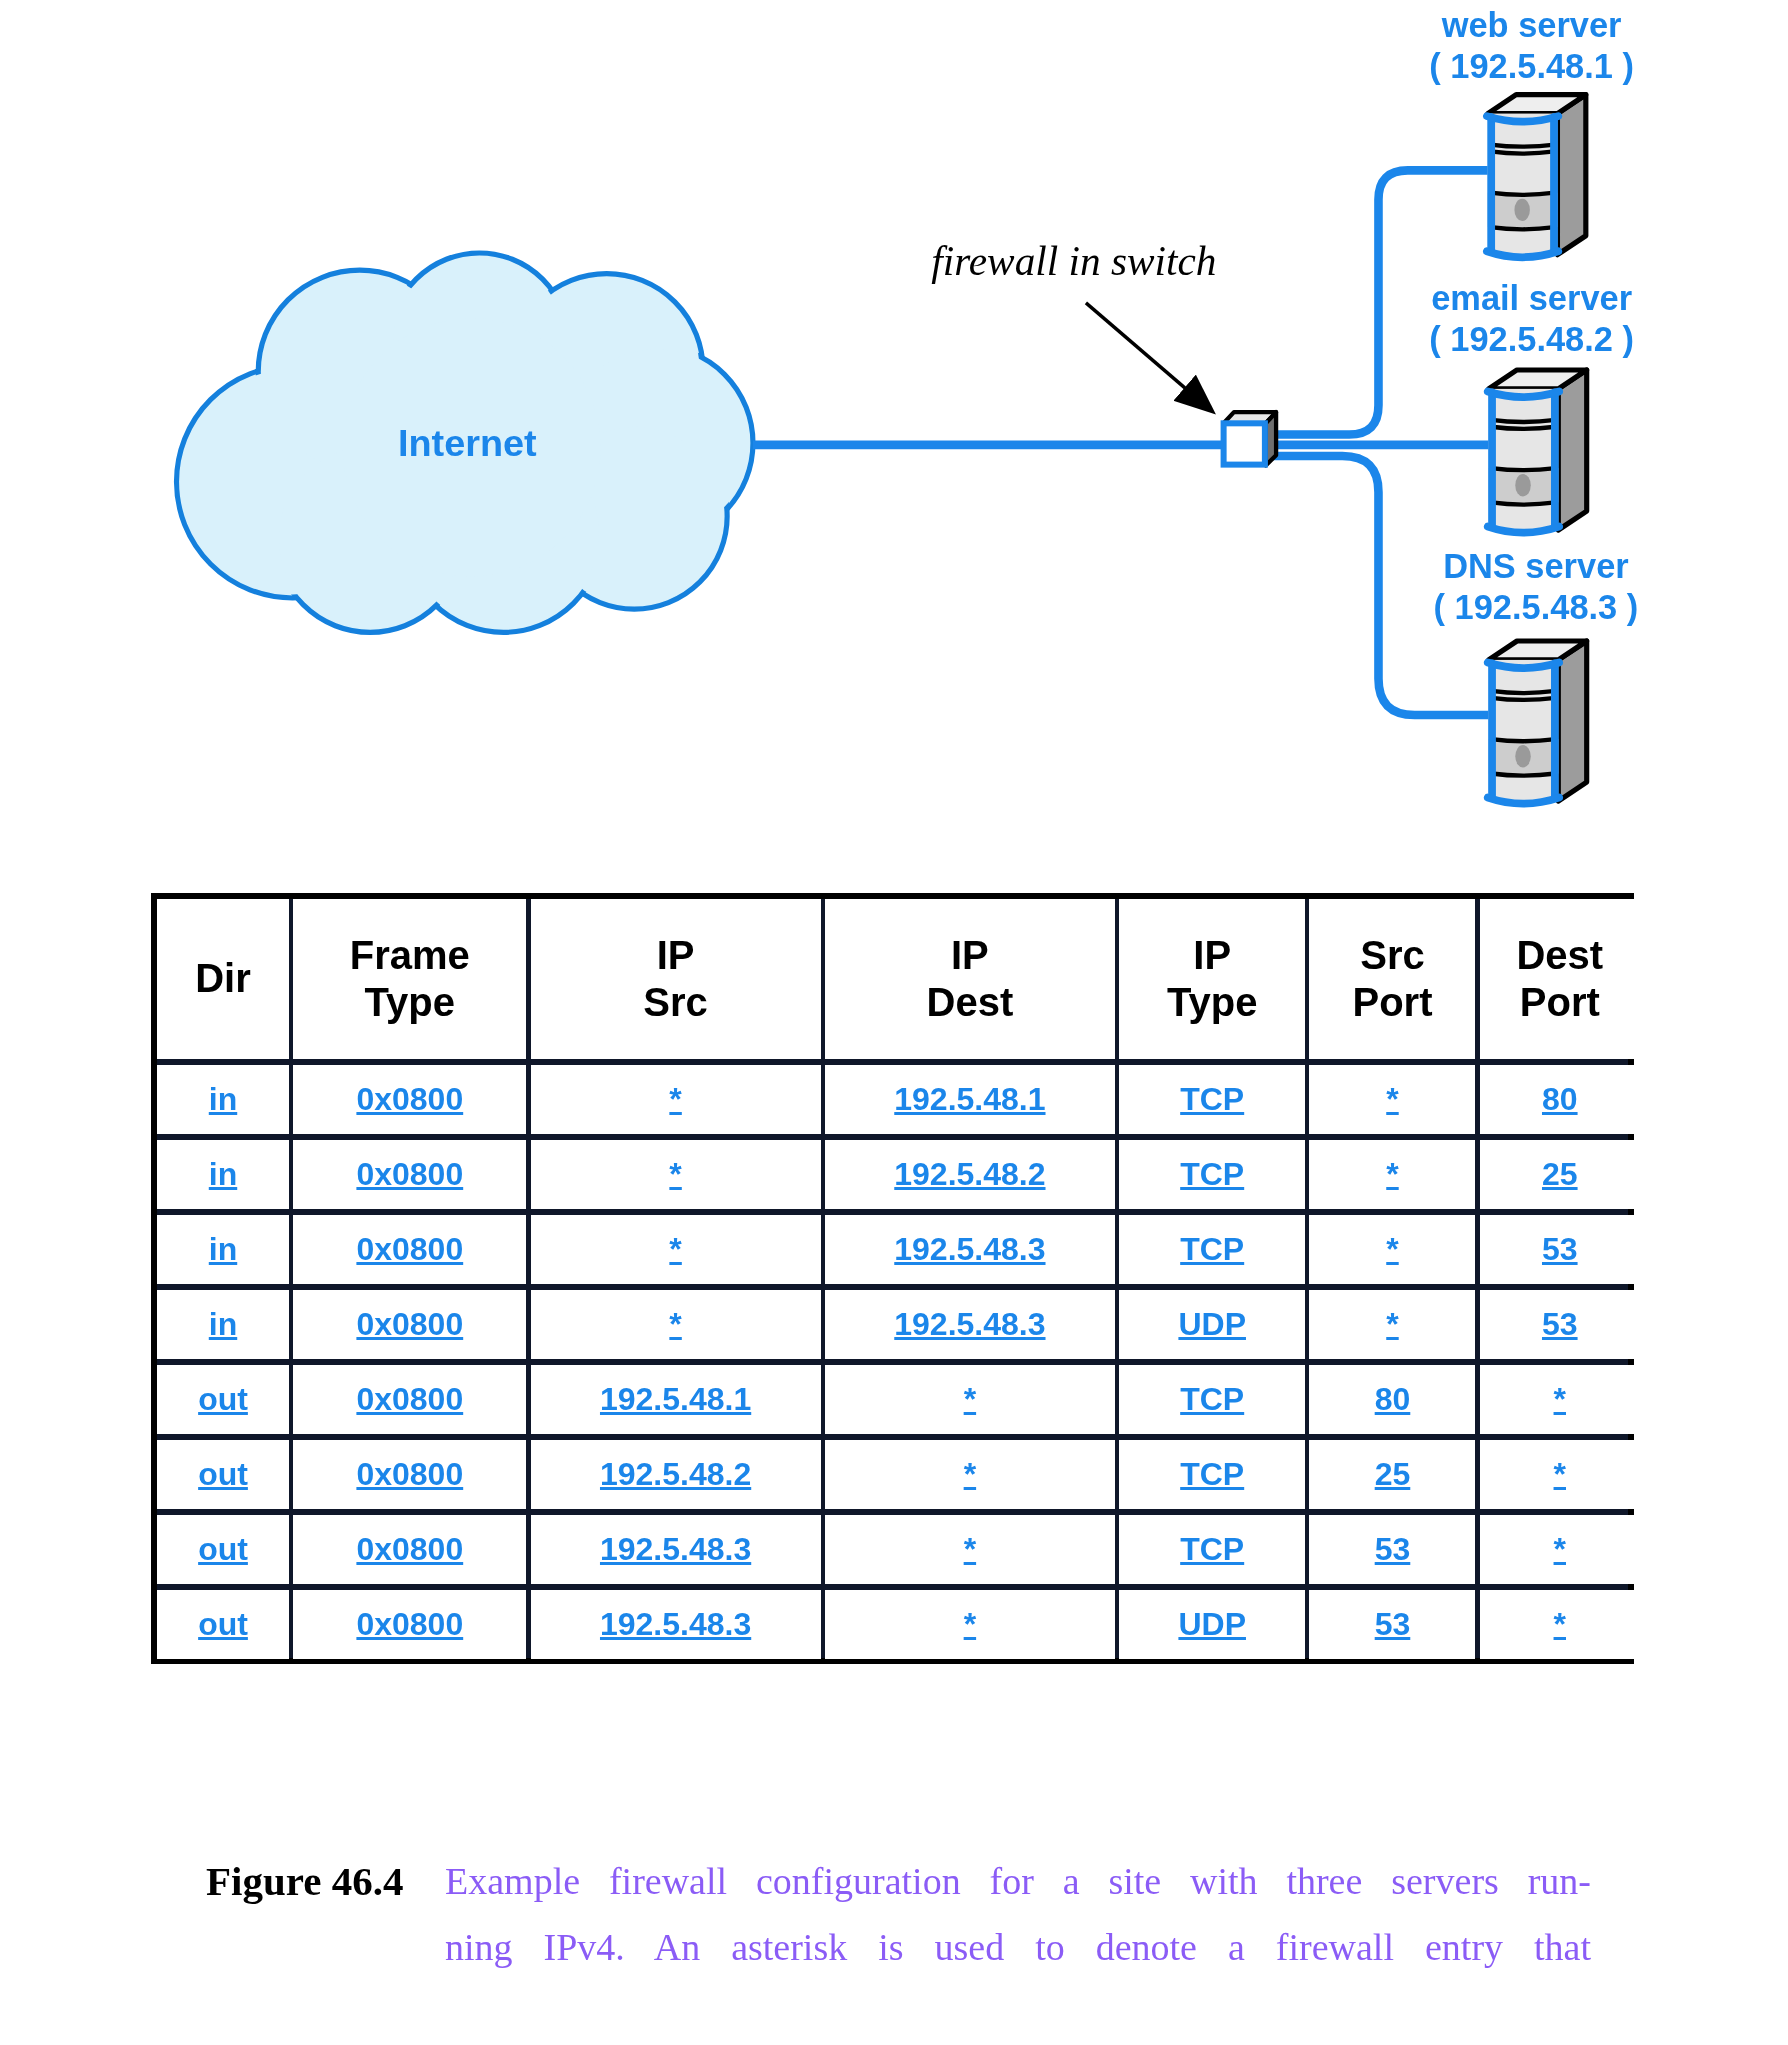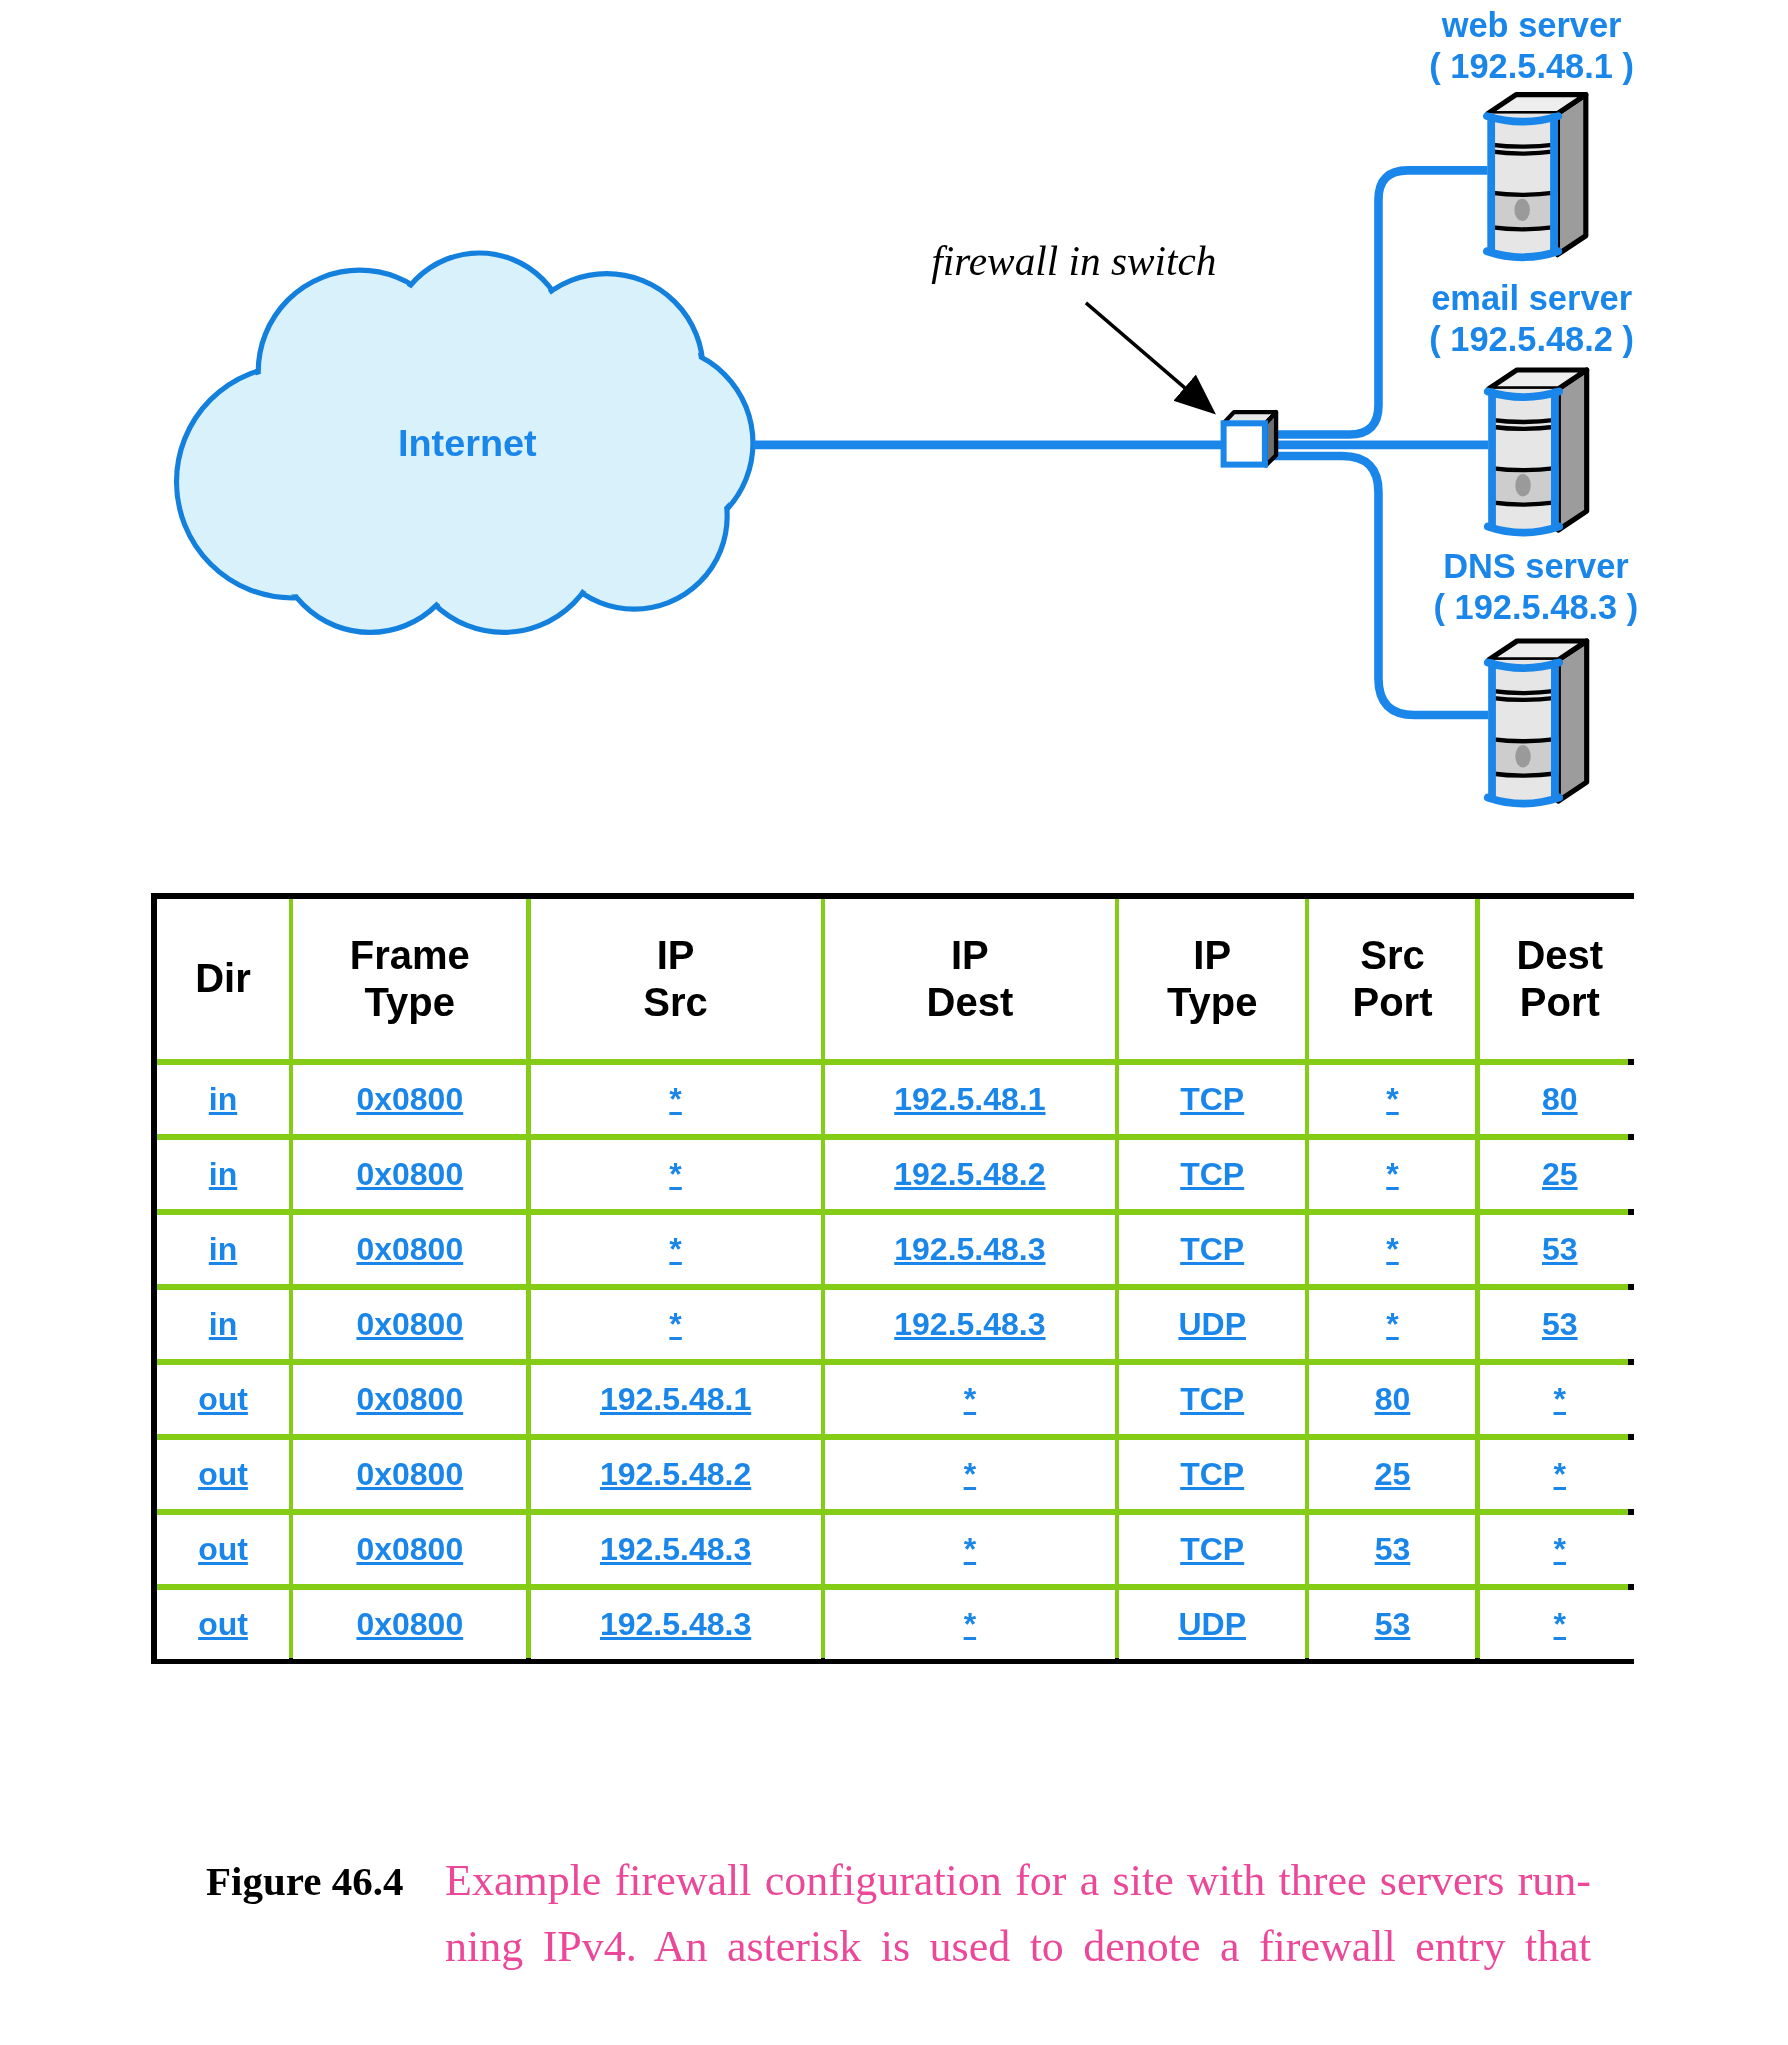--- a/index.html
+++ b/index.html
@@ -23,21 +23,21 @@
   .tower-oval{fill:#9a9a9a;}
   .blue-edge{fill:none;stroke:var(--accent-blue);stroke-width:9px;stroke-linecap:round;}
   .switch-top{fill:#e8e8e8;stroke:#000;stroke-width:5px;stroke-linejoin:round;}
   .switch-side{fill:#6f6f6f;stroke:#000;stroke-width:5px;stroke-linejoin:round;}
   .switch-front{fill:#fff;stroke:var(--accent-blue);stroke-width:7px;}
   .arrow-line{stroke:#000;stroke-width:4px;fill:none;}
 
   
   .fw-table{
     position:absolute;left:151px;top:893px;width:1483px;height:771px;
-    box-sizing:border-box;border:6px solid #000;background:#84cc16;
+    box-sizing:border-box;border:6px solid #000;background:#0f172a;
     display:grid;
     grid-template-columns:132px 233px 290px 290px 186px 166px 160px;
     grid-template-rows:160px repeat(8, 69px);
     column-gap:4.3px;row-gap:6px;
   }
   .fw-table .th{
     background:#fff;color:#000;font-weight:bold;font-size:40px;line-height:1.18;
     display:flex;align-items:center;justify-content:center;text-align:center;
     white-space:pre-line;
   }
@@ -47,21 +47,21 @@
   }
 
   
   .caption-label{
     position:absolute;left:206px;top:1848px;
     font-family:"Liberation Serif",serif;font-weight:bold;font-size:41px;line-height:66px;
     color:#000;white-space:nowrap;
   }
   .caption-body{
     position:absolute;left:445px;top:1848px;width:1146px;
-    font-family:"Liberation Serif",serif;font-size:44px;line-height:66px;color:#ec4899;
+    font-family:"Liberation Serif",serif;font-size:38px;line-height:66px;color:#8b5cf6;
   }
   .caption-line{text-align:justify;text-align-last:justify;}
   .caption-line.last{text-align:left;text-align-last:left;}
 </style>
 </head>
 <body>
 
 <div class="page">
 
   

